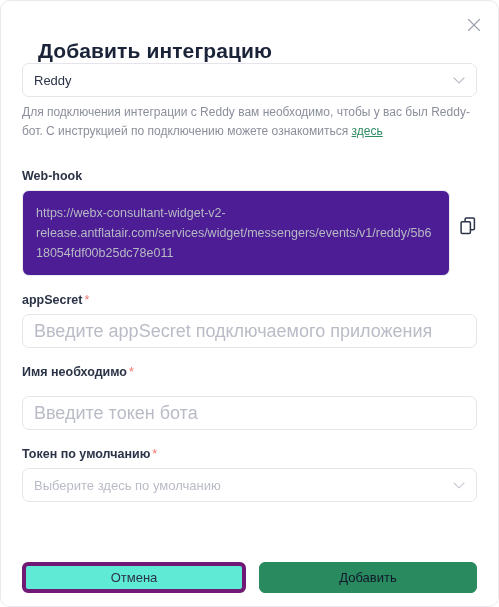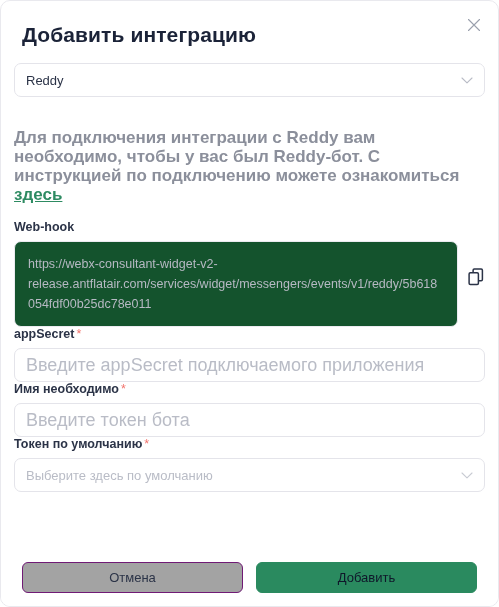--- a/index.html
+++ b/index.html
@@ -43,30 +43,30 @@
 
   .title {
     position: absolute;
     left: 21px;
     top: 20px;
     font-size: 21px;
     font-weight: 700;
     color: #1b2338;
     letter-spacing: 0.1px;
     line-height: 28px;
-    margin: 0;
+    margin: 16px;
   }
 
   .body-area {
     position: absolute;
     left: 0;
     top: 62px;
     right: 0;
     bottom: 59px;
-    padding: 0 13px;
+    padding: 0 21px;
     box-sizing: border-box;
   }
 
   
   .select-control {
     position: relative;
     box-sizing: border-box;
     height: 34px;
     border: 1px solid #e4e4ea;
     border-radius: 7px;
@@ -81,26 +81,25 @@
   .select-control.placeholder-style { color: #b9bcc6; }
   .chev {
     position: absolute;
     right: 11px;
     top: 50%;
     transform: translateY(-50%);
     pointer-events: none;
   }
 
   .helper-text {
-    margin: 31px 0 0 0;
-    font-size: 17px;
+    margin: 6px 0 0 0;
+    font-size: 12px;
     line-height: 19px;
     color: #8b8f9b;
     max-width: 452px;
-    font-weight: bold;
   }
   .helper-link {
     color: #2e8b62;
     text-decoration: underline;
     cursor: pointer;
   }
 
   .field-label {
     font-size: 12.5px;
     font-weight: 700;
@@ -116,21 +115,21 @@
 
   .webhook-row {
     display: flex;
     align-items: flex-start;
     gap: 9px;
   }
   .webhook-box {
     box-sizing: border-box;
     flex: 1 1 auto;
     min-height: 82px;
-    background: #14532d;
+    background: #4c1d95;
     border: 1px solid #ebebf0;
     border-radius: 7px;
     padding: 12px 13px;
     font-size: 12.5px;
     line-height: 20px;
     color: #b6b9c3;
     word-break: break-word;
     overflow: hidden;
   }
   .copy-btn {
@@ -155,22 +154,22 @@
     border-radius: 7px;
     background: #fff;
     padding: 0 11px;
     font-size: 18px;
     font-family: "Liberation Sans", sans-serif;
     color: #2b3347;
     outline: none;
   }
   .text-input::placeholder { color: #b9bcc6; }
 
-  .group { }
-  .group-webhook { margin-top: 16px; }
+  .group { margin-top: 17px; }
+  .group-webhook { margin-top: 28px; }
 
   
   .footer {
     position: absolute;
     left: 0;
     right: 0;
     bottom: 0;
     height: 59px;
     box-sizing: border-box;
     padding: 0 21px;
@@ -186,22 +185,22 @@
     border-radius: 6px;
     font-size: 13px;
     font-family: "Liberation Sans", sans-serif;
     cursor: pointer;
     display: flex;
     align-items: center;
     justify-content: center;
     box-sizing: border-box;
   }
   .btn-cancel {
-    background: #a3a3a3;
-    border: 1px solid #701a75;
+    background: #5eead4;
+    border: 4px solid #701a75;
     color: #2b3347;
   }
   .btn-submit {
     background: #2a8a5f;
     border: 1px solid #2a8a5f;
     color: #0f172a;
   }
 </style>
 </head>
 <body>

